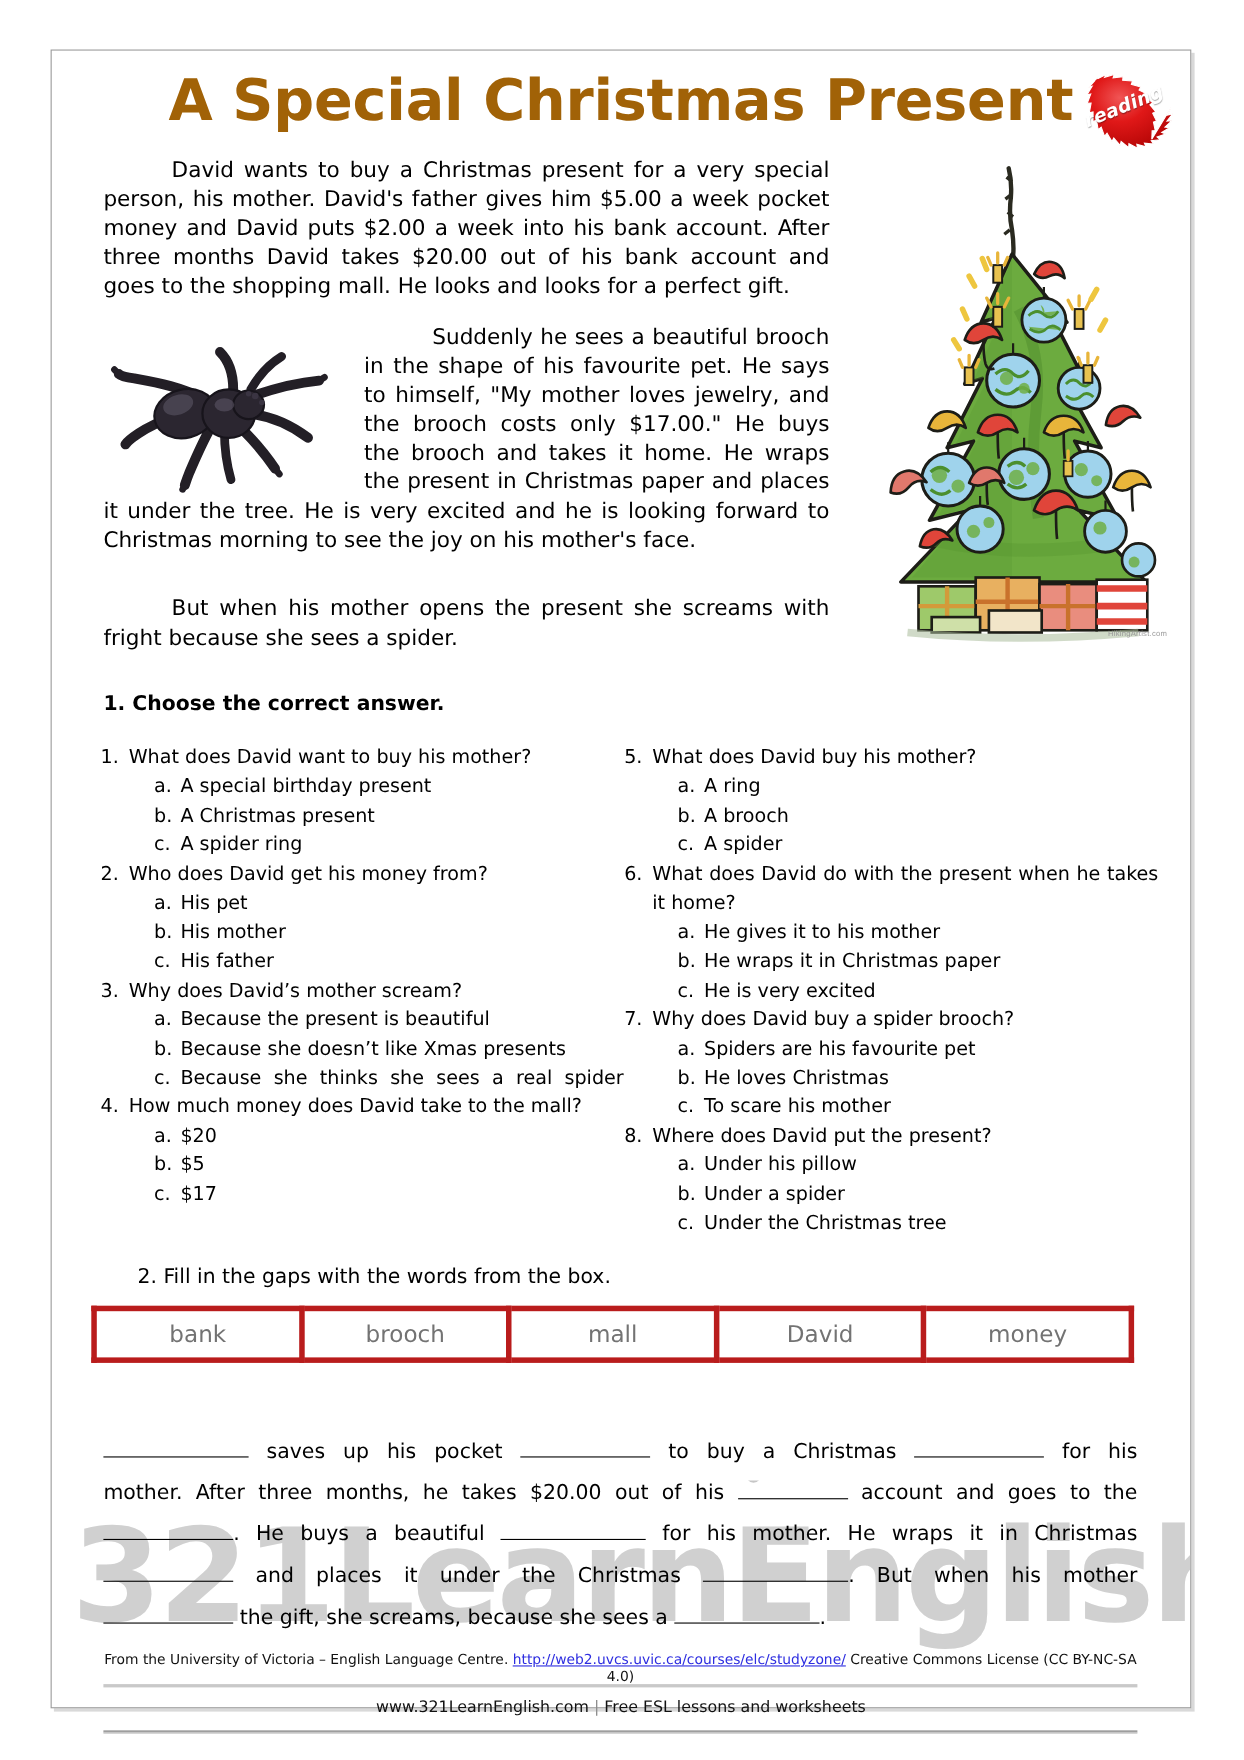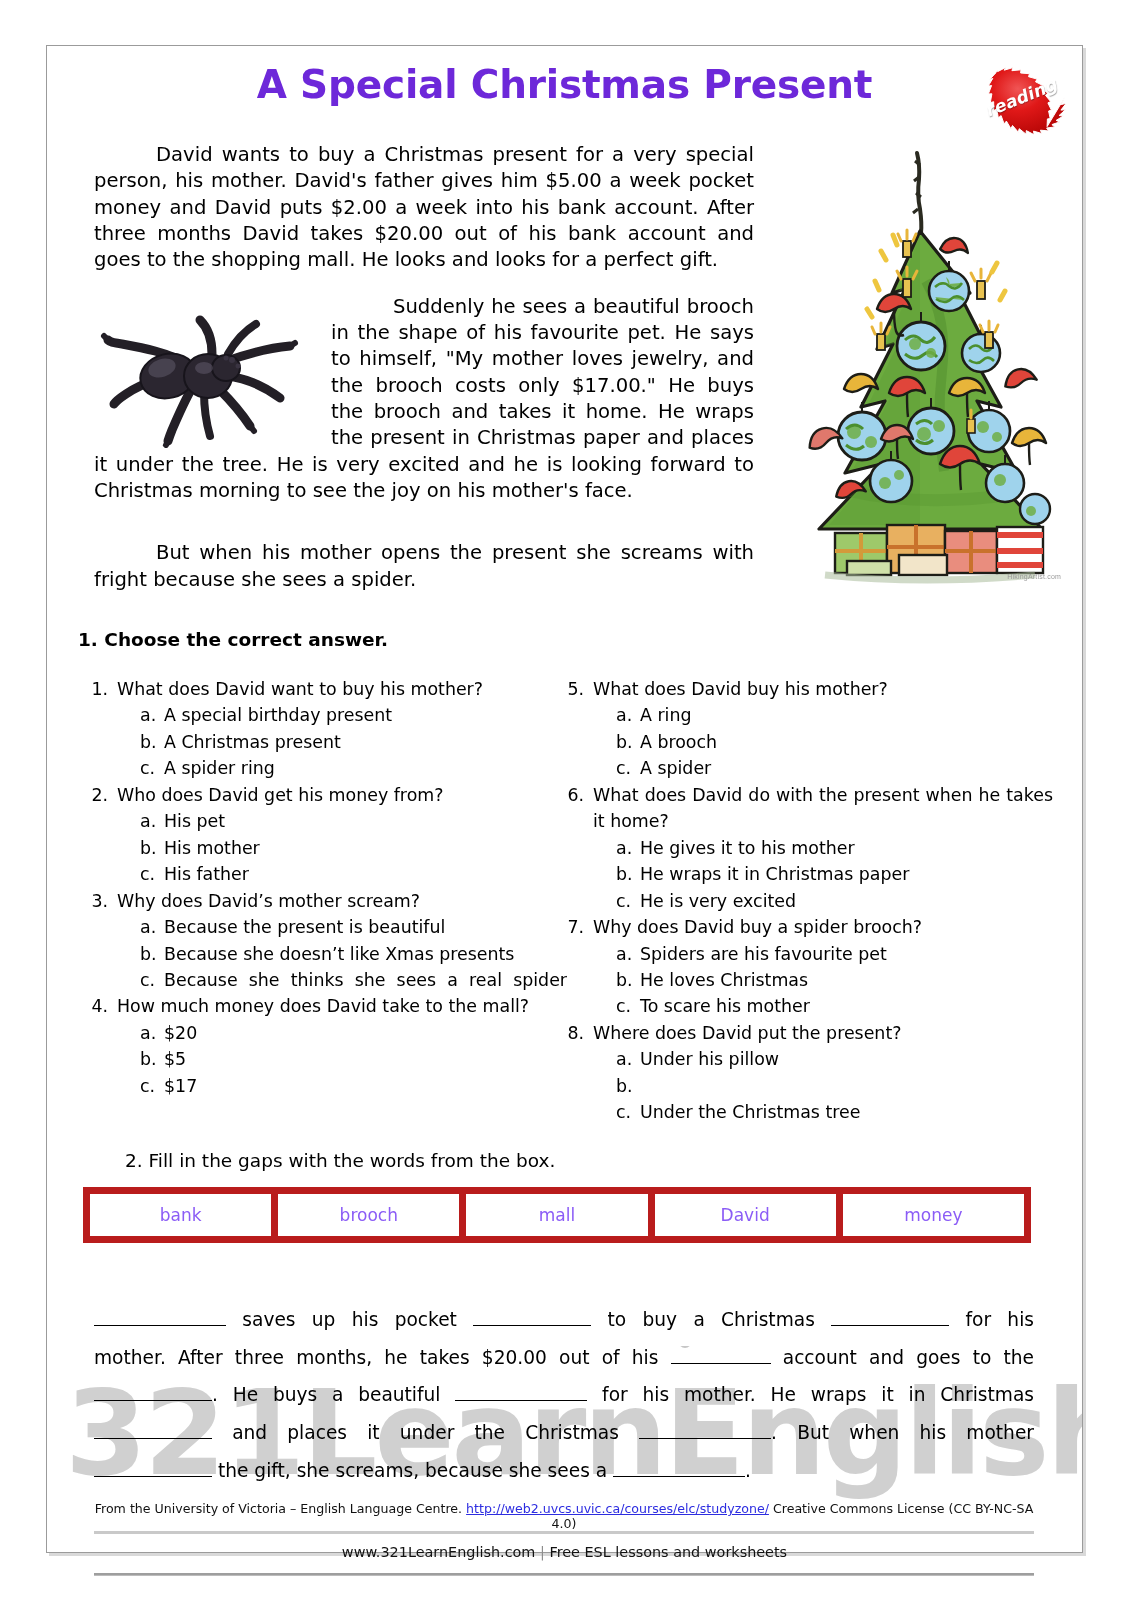--- a/index.html
+++ b/index.html
@@ -11,21 +11,21 @@
     position:absolute;left:46px;top:45px;width:1037px;height:1508px;
     border:1px solid #9b9b9b;
     box-shadow:3px 3px 0 0 #d9d9d9;
     background:#fff;box-sizing:border-box;
   }
   .inner{position:absolute;left:0;top:0;right:0;bottom:0;}
 
   
   .title{
     position:absolute;left:0;right:0;top:16px;text-align:center;
-    font-size:39px;font-weight:bold;letter-spacing:-0.2px;color:#6d28d9;
+    font-size:52px;font-weight:bold;letter-spacing:-0.2px;color:#a16207;
     font-family:"DejaVu Sans","Liberation Sans",sans-serif;
   }
 
   
   .badge{
     position:absolute;right:14px;top:5px;width:92px;height:92px;
   }
   .badge svg{display:block;}
   .badge-text{
     position:absolute;left:0;top:0;width:92px;height:92px;
@@ -52,21 +52,21 @@
     position:absolute;left:742px;top:85px;width:280px;height:455px;
   }
   .tree svg{display:block;}
   .tree-credit{
     position:absolute;right:8px;bottom:6px;font-size:7px;color:#9a9a9a;
     font-family:"Liberation Sans",sans-serif;letter-spacing:.2px;
   }
 
   
   .sec1-head{
-    position:absolute;left:31px;top:583px;font-size:18.5px;font-weight:bold;color:#000;
+    position:absolute;left:47px;top:583px;font-size:18.5px;font-weight:bold;color:#000;
   }
   .sec2-head{
     position:absolute;left:78px;top:1104px;font-size:18.5px;font-weight:normal;color:#000;
   }
 
   
   .qcol{position:absolute;top:630px;font-size:17.4px;color:#000;line-height:1.52;}
   .qcol.left{left:40px;width:480px;}
   .qcol.right{left:516px;width:490px;}
   .q{display:flex;align-items:flex-start;}
@@ -76,22 +76,22 @@
   .opt-let{width:24px;flex:0 0 24px;text-align:left;}
   .opt-text{flex:1;text-align:justify;}
   .opt-text.just{text-align-last:justify;}
 
   
   .wordbox{
     position:absolute;left:36px;top:1141px;width:948px;
     border-collapse:collapse;table-layout:fixed;
   }
   .wordbox td{
-    border:7px solid #b91c1c;height:42px;text-align:center;
-    font-size:17px;color:#8b5cf6;padding:0;
+    border:5px solid #b91c1c;height:42px;text-align:center;
+    font-size:21px;color:#737373;padding:0;
   }
 
   
   .gapfill{
     position:absolute;left:47px;top:1255px;width:940px;
     font-size:18.6px;line-height:2.03;color:#000;text-align:justify;
   }
   .gapfill .ln{text-align:justify;text-align-last:justify;white-space:nowrap;}
   .gapfill .ln.lastln{text-align-last:left;}
   .blank{display:inline-block;border-bottom:1.4px solid #000;vertical-align:baseline;}
@@ -487,20 +487,21 @@
       <div class="q">
         <span class="q-num">8.</span>
         <span class="q-text">Where does David put the present?</span>
       </div>
       <div class="opt">
         <span class="opt-let">a.</span>
         <span class="opt-text">Under his pillow</span>
       </div>
       <div class="opt">
         <span class="opt-let">b.</span>
+        <span class="opt-text">Under a spider</span>
       </div>
       <div class="opt">
         <span class="opt-let">c.</span>
         <span class="opt-text">Under the Christmas tree</span>
       </div>
     </div>
 
     <div class="sec2-head">2.  Fill in the gaps with the words from the box.</div>
 
     <table class="wordbox">

